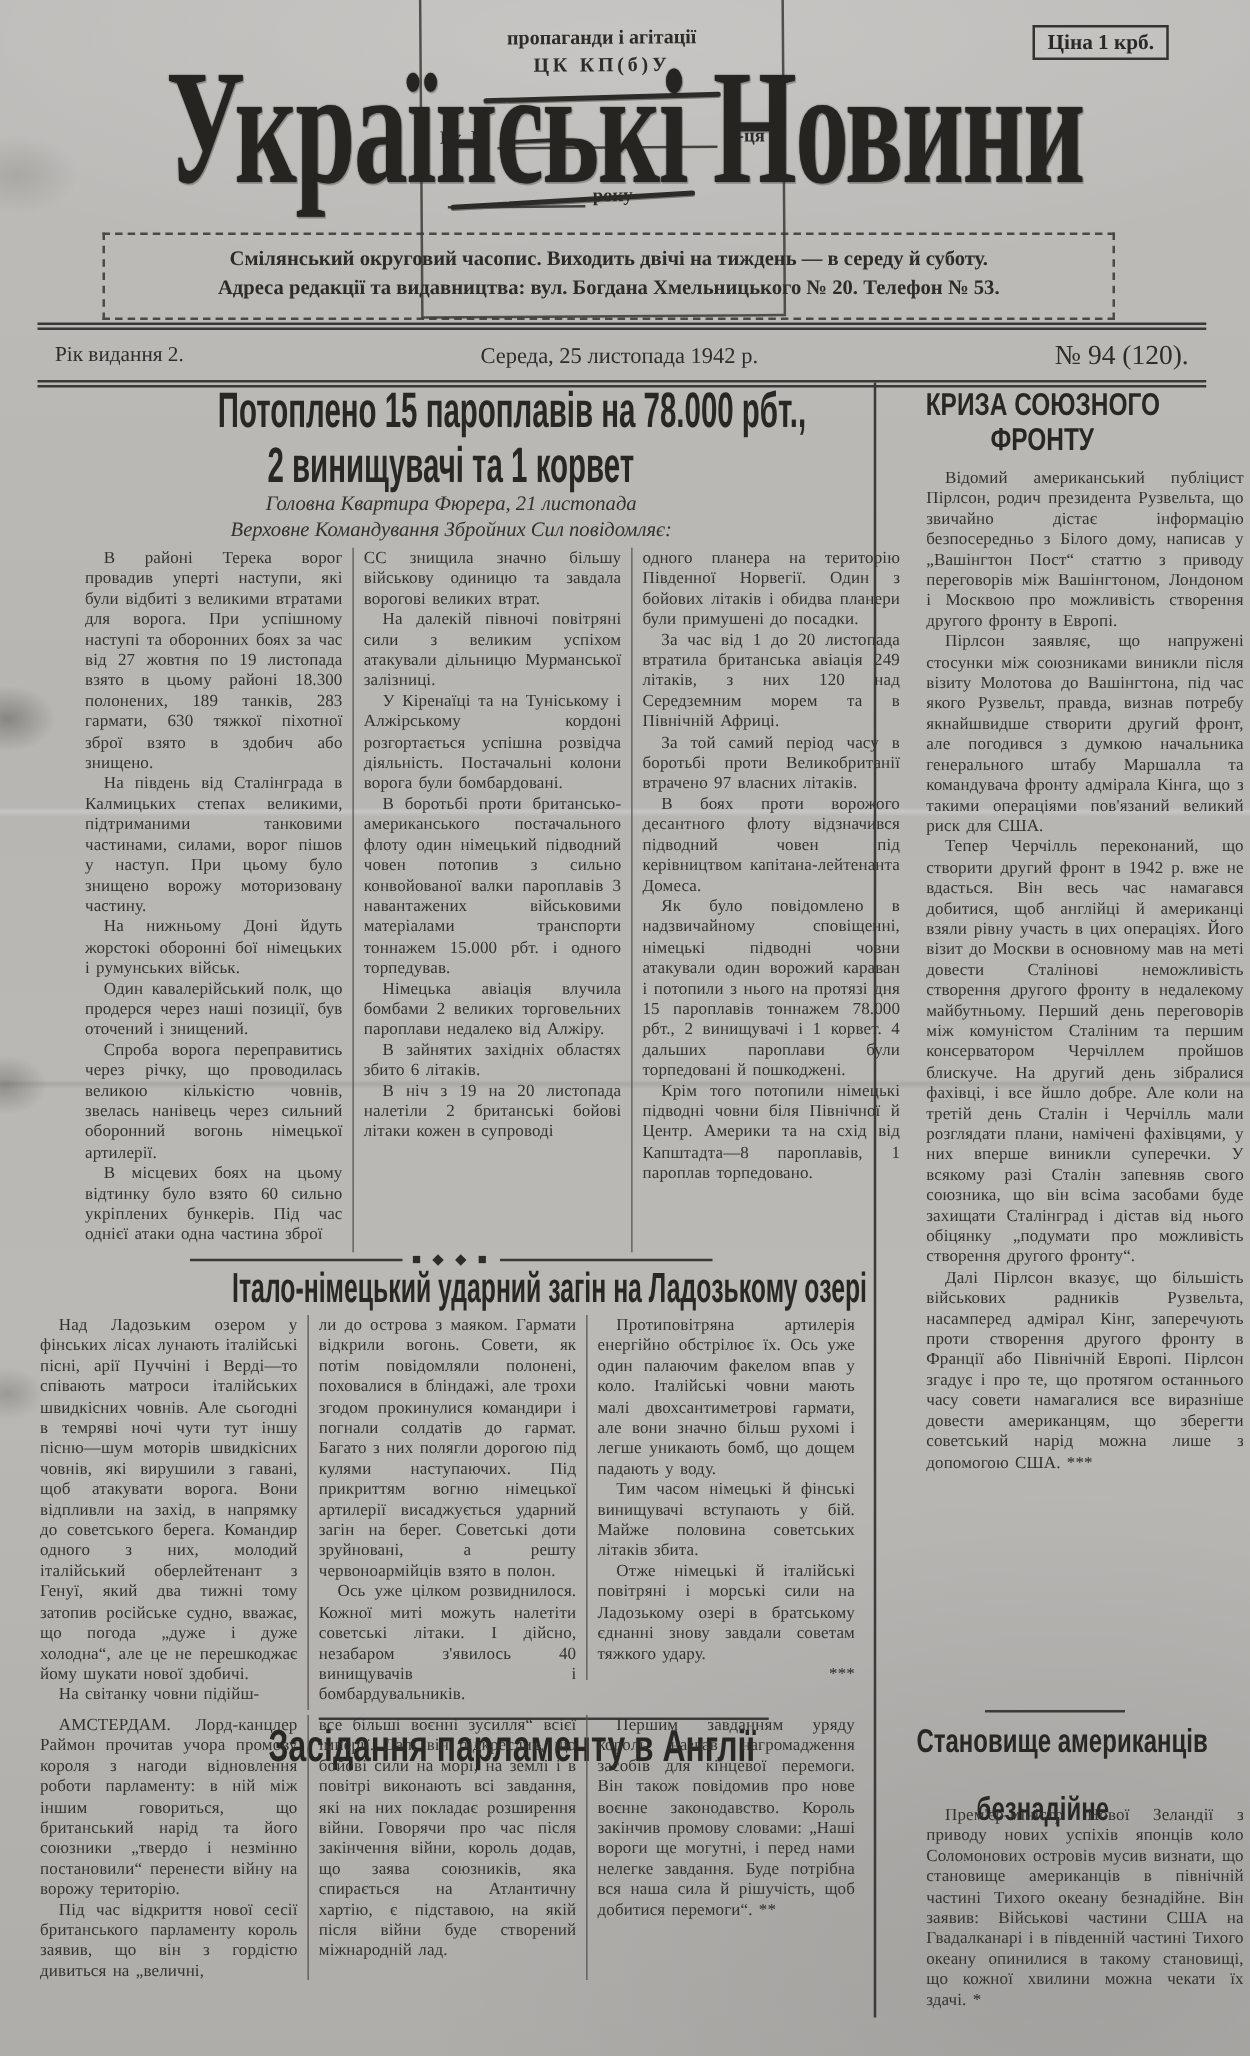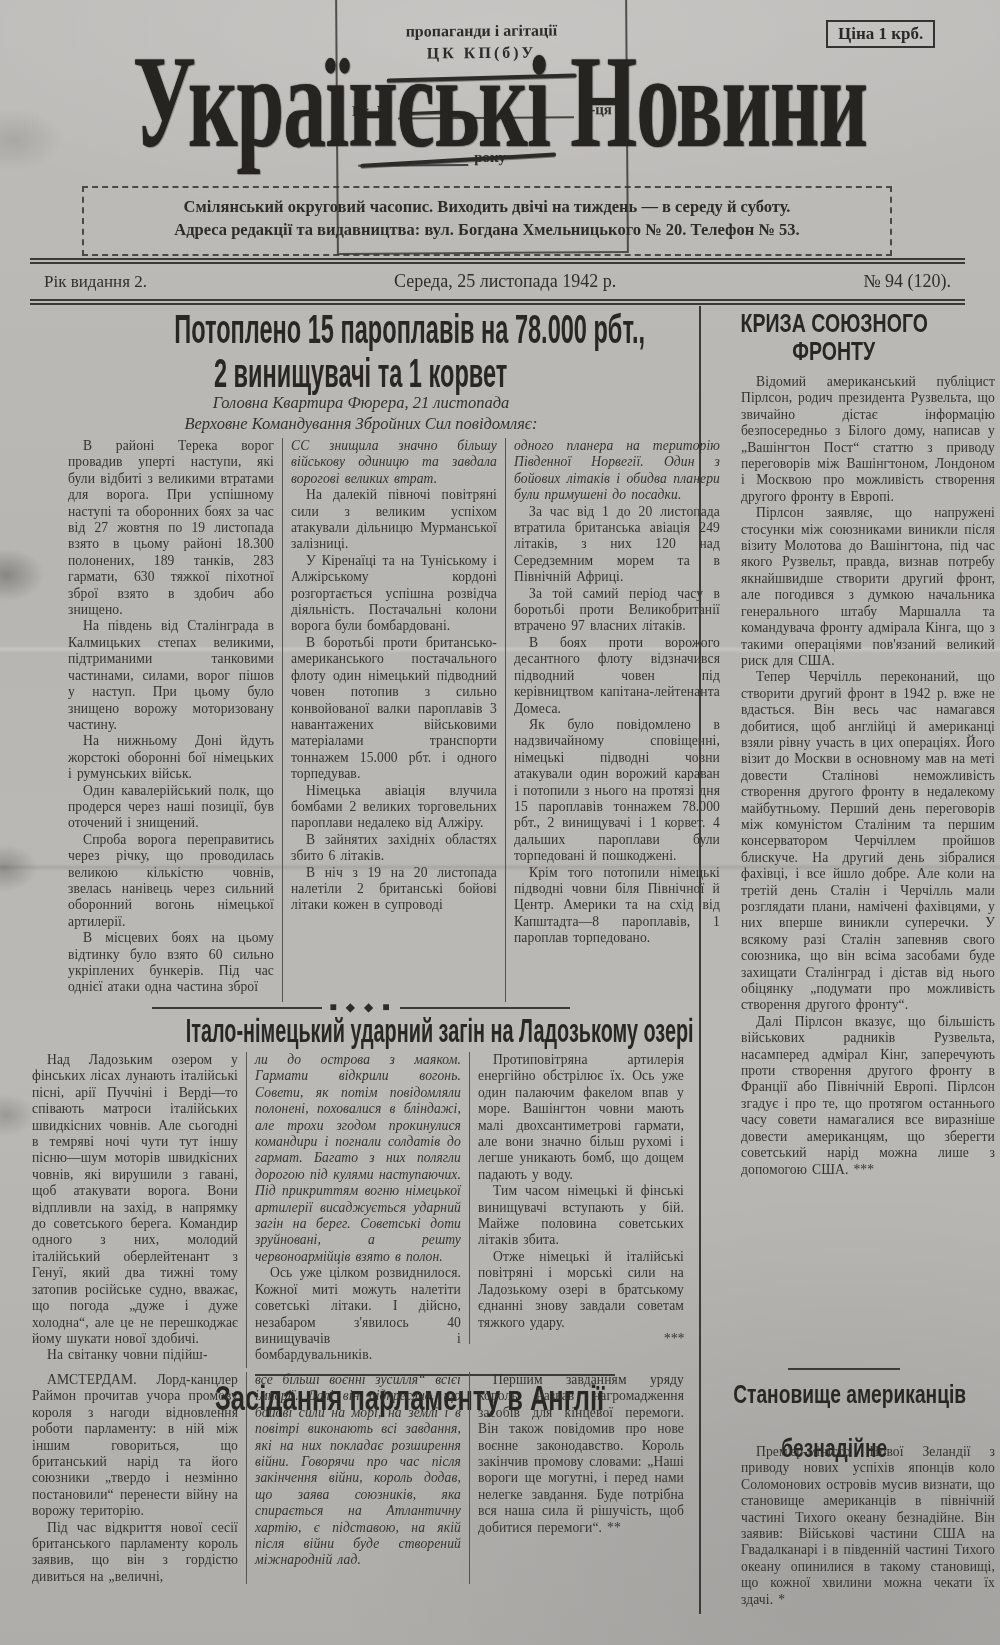--- a/index.html
+++ b/index.html
@@ -59,21 +59,21 @@
   
   .cols{display:flex;overflow:hidden;}
   .col{flex:1;overflow:hidden;padding:0 8px;}
   .col:first-child{padding-left:2px;}
   .col+.col{border-left:1px solid #55534f;}
   .bodytxt, .par{
     font-family:"Liberation Serif",serif;font-size:13.6px;line-height:16.4px;
     color:#34322e;letter-spacing:.1px;word-spacing:1.5px;text-align:justify;
   }
   .par{margin:0;text-indent:15px;}
-  .par.noindent{text-indent:0;font-style:italic;}
+  .par.noindent{text-indent:0;}
   .rcol{overflow:hidden;padding:0 2px;margin-left:31px;}
   
   .vrule{width:2px;background:#3d3b38;}
   .hrule{height:2px;background:#3d3b38;}
   .orn{display:flex;align-items:center;justify-content:center;}
   .orn .line{height:2px;background:#3b3936;width:170px;}
   .orn .glyphs{font-size:12px;color:#2e2c29;padding:0 8px;letter-spacing:3px;}
 </style>
 </head>
 <body>
@@ -105,21 +105,21 @@
   </div>
 
   <div class="abs subtitle">
     <p>Смілянський округовий часопис. Виходить двічі на тиждень — в середу й суботу.</p>
     <p>Адреса редакції та видавництва: вул. Богдана Хмельницького № 20. Телефон № 53.</p>
   </div>
 
   <div class="abs dateband">
     <div>Рік видання 2.</div>
     <div style="font-size:18px;">Середа, 25 листопада 1942 р.</div>
-    <div style="font-size:18px;">№ 94 (120).</div>
+    <div style="font-size:22px;">№ 94 (120).</div>
   </div>
 
   <div class="abs vrule" style="left:699px;top:306px;height:1308px;"></div>
 
   <div class="abs bighead mh" style="left:30px;top:308px;width:662px;">
     <span>Потоплено 15 пароплавів на 78.000 рбт.,</span>
   </div>
   <div class="abs bighead mh" style="left:30px;top:352px;width:662px;">
     <span>2 винищувачі та 1 корвет</span>
   </div>
@@ -166,21 +166,21 @@
   <div class="abs cols" style="left:30px;top:1052px;width:662px;height:342px;">
     <div class="col">
         <p class="par">Над Ладозьким озером у фінських лісах лунають італійські пісні, арії Пуччіні і Верді—то співають матроси італійських швидкісних човнів. Але сьогодні в темряві ночі чути тут іншу пісню—шум моторів швидкісних човнів, які вирушили з гавані, щоб атакувати ворога. Вони відпливли на захід, в напрямку до советського берега. Командир одного з них, молодий італійський оберлейтенант з Генуї, який два тижні тому затопив російське судно, вважає, що погода „дуже і дуже холодна“, але це не перешкоджає йому шукати нової здобичі.</p>
         <p class="par">На світанку човни підійш-</p>
       </div>
     <div class="col" style="height:316px;">
         <p class="par noindent">ли до острова з маяком. Гармати відкрили вогонь. Совети, як потім повідомляли полонені, поховалися в бліндажі, але трохи згодом прокинулися командири і погнали солдатів до гармат. Багато з них полягли дорогою під кулями наступаючих. Під прикриттям вогню німецької артилерії висаджується ударний загін на берег. Советські доти зруйновані, а решту червоноармійців взято в полон.</p>
         <p class="par">Ось уже цілком розвиднилося. Кожної миті можуть налетіти советські літаки. І дійсно, незабаром з'явилось 40 винищувачів і бомбардувальників.</p>
       </div>
     <div class="col" style="height:292px;">
-        <p class="par">Протиповітряна артилерія енергійно обстрілює їх. Ось уже один палаючим факелом впав у море. Вашінгтон човни мають малі двохсантиметрові гармати, але вони значно більш рухомі і легше уникають бомб, що дощем падають у воду.</p>
+        <p class="par">Протиповітряна артилерія енергійно обстрілює їх. Ось уже один палаючим факелом впав у коло. Італійські човни мають малі двохсантиметрові гармати, але вони значно більш рухомі і легше уникають бомб, що дощем падають у воду.</p>
         <p class="par">Тим часом німецькі й фінські винищувачі вступають у бій. Майже половина советських літаків збита.</p>
         <p class="par">Отже німецькі й італійські повітряні і морські сили на Ладозькому озері в братському єднанні знову завдали советам тяжкого удару.</p>
         <p class="par noindent" style="text-align: right;">***</p>
       </div>
   </div>
 
   <div class="abs hrule" style="left:255px;top:1374px;width:360px;"></div>
   <div class="abs bighead ph" style="left:150px;top:1378px;width:490px;">
     <span>Засідання парламенту в Англії</span>
   </div>

